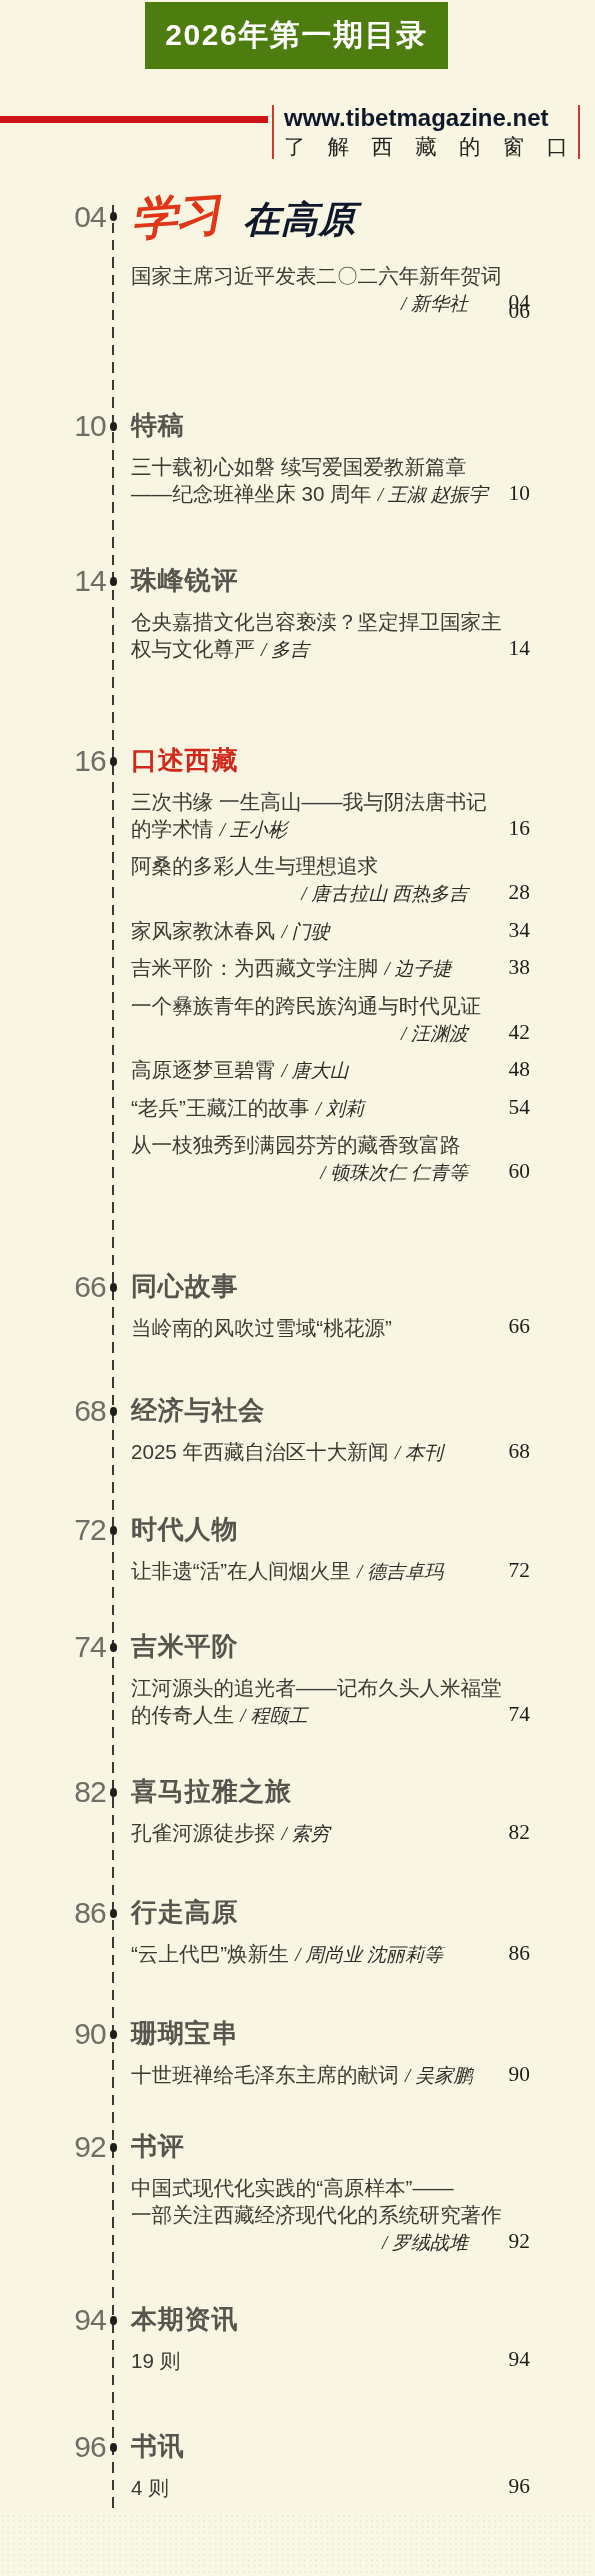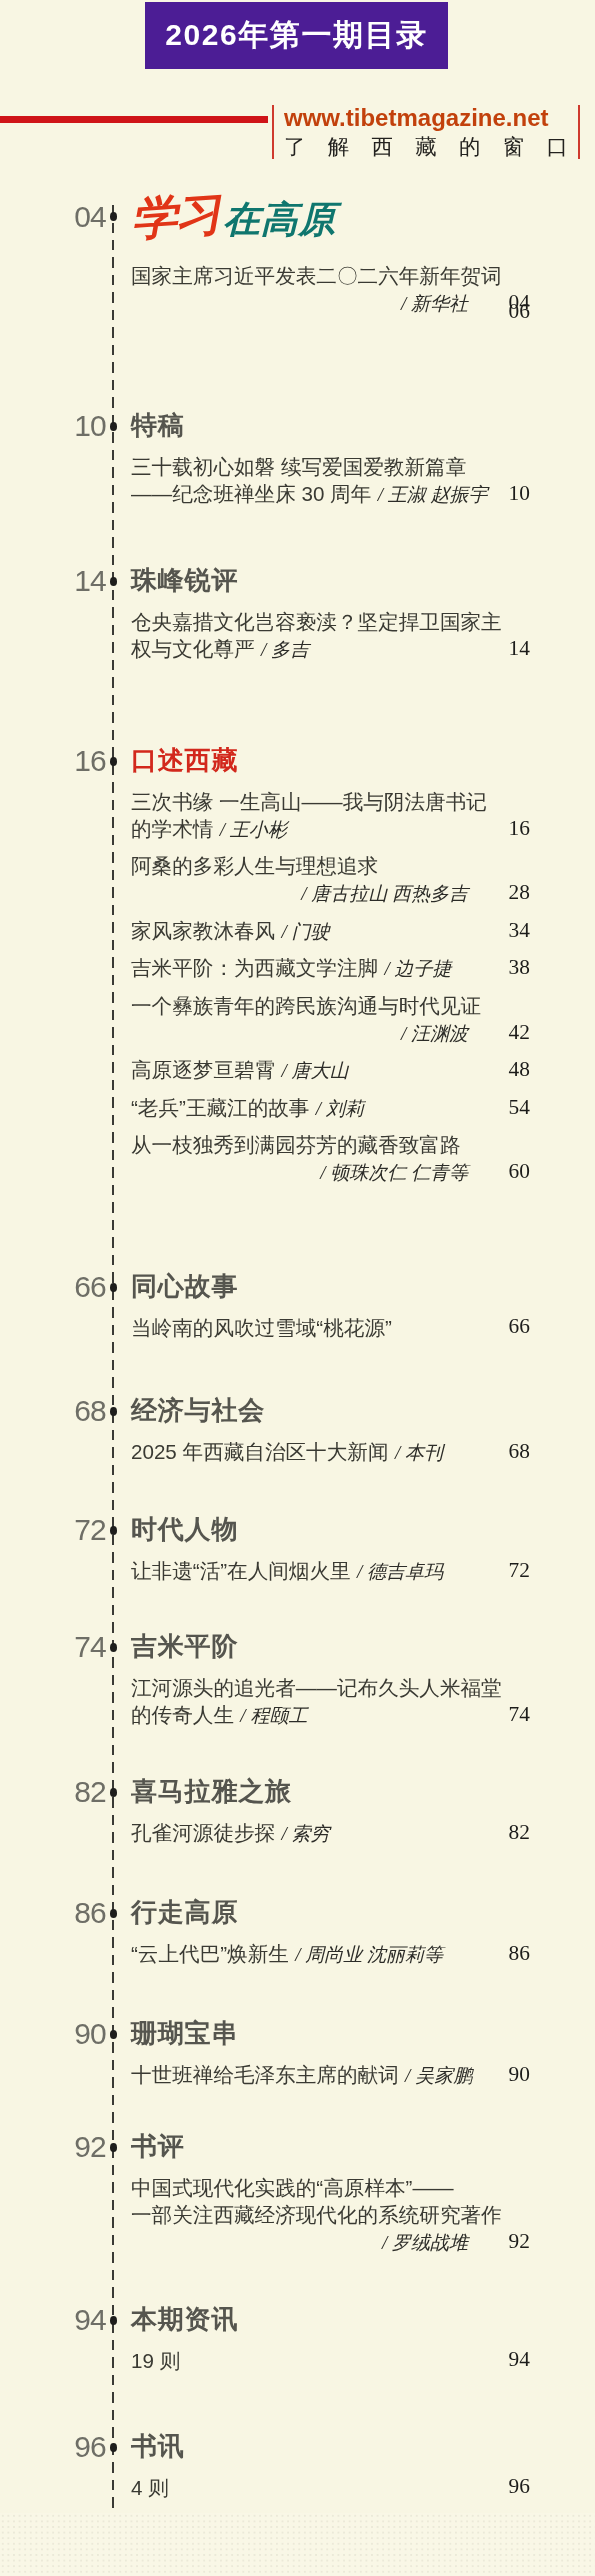--- a/index.html
+++ b/index.html
@@ -9,21 +9,21 @@
   
   .banner{position:absolute;left:145px;top:1.6px;width:303px;height:67px;
     display:flex;align-items:center;justify-content:center;}
   .banner-title{color:#ffffff;font-size:30px;font-weight:bold;letter-spacing:1.6px;white-space:nowrap;}
   .red-rule{position:absolute;left:0;top:116px;width:268px;height:7.1px;}
   .site-block{position:absolute;left:272px;top:105px;width:308px;height:54px;
     display:flex;flex-direction:column;justify-content:space-between;padding:0;box-sizing:border-box;}
   .site-bar{position:absolute;top:0;width:2.4px;height:54px;}
   .site-bar.left{left:0;}
   .site-bar.right{right:0;}
-  .site-url{margin:0 12px;font-size:24px;font-weight:bold;color:#c2410c;line-height:25.4px;
+  .site-url{margin:0 12px;font-size:24px;font-weight:bold;color:#0f172a;line-height:25.4px;
     letter-spacing:0px;white-space:nowrap;}
   .site-tagline{margin:1.6px 12px 0 12px;font-size:21.4px;color:#23221f;display:flex;
     justify-content:space-between;line-height:24px;}
 
   
   .timeline{position:absolute;left:112px;top:205px;width:2.4px;height:2308px;
     background:repeating-linear-gradient(180deg,#3a3a35 0 10.3px,transparent 10.3px 17.5px);}
 
   
   .sections-layer{position:absolute;left:131px;top:0;width:399px;}
@@ -32,21 +32,21 @@
   .sec-head.logo{line-height:52px;margin-bottom:12.7px;}
   .sec-num{position:absolute;left:-62px;top:1.6px;width:37px;text-align:right;
     font-size:30px;font-weight:500;color:#6e6e66;letter-spacing:-0.8px;line-height:32px;}
   .sec-head.logo .sec-num{top:11px;}
   .sec-dot{position:absolute;left:-21.4px;top:14.3px;width:7.1px;height:8.7px;border-radius:50%;background:#1e1e1c;}
   .sec-head.logo .sec-dot{top:22px;}
   .sec-title{margin:0;font-size:26px;font-weight:bold;color:#55554e;letter-spacing:0.8px;}
   .sec-title.red{color:#d2281c;}
   .logo-script{color:#e13517;font-size:46px;font-weight:bold;font-style:italic;
     letter-spacing:-2.4px;display:inline-block;transform:rotate(-4deg);margin-right:4.8px;}
-  .logo-rest{color:#0f766e;font-size:37px;font-weight:bold;font-style:italic;letter-spacing:0.8px;}
+  .logo-rest{color:#0f172a;font-size:37px;font-weight:bold;font-style:italic;letter-spacing:0.8px;margin-left:20px;}
 
   
   .article{position:relative;padding-right:51px;margin-bottom:9.5px;
     font-size:20.6px;line-height:27px;color:#3a3a33;}
   .art-line{white-space:nowrap;}
   .author{font-family:"Liberation Serif",serif;font-style:italic;font-size:19px;
     color:#2c2c28;margin-left:6.4px;white-space:nowrap;}
   .author-line{text-align:right;padding-right:11px;line-height:27px;}
   .art-page{position:absolute;right:0;bottom:0.8px;font-family:"Liberation Serif",serif;
     font-size:21.4px;color:#1c1c1a;}
@@ -55,21 +55,21 @@
   .texture{position:absolute;left:0;top:2513px;width:596px;height:63px;
     background-color:#f9f7e6;
     background-image:radial-gradient(#ebe9d8 1px,transparent 1px);
     background-size:5.6px 5.6px;}
 </style>
 </head>
 <body>
 
 <div class="page" style="background: rgb(248, 246, 227);">
 
-  <div class="banner" style="background: #4c1d95;">
+  <div class="banner" style="background: #4d7c0f;">
     <span class="banner-title">2026年第一期目录</span>
   </div>
 
   <div class="red-rule" style="background: rgb(207, 20, 24);"></div>
 
   <div class="site-block">
     <div class="site-bar left" style="background: rgb(207, 58, 46);"></div>
     <div class="site-bar right" style="background: rgb(207, 58, 46);"></div>
     <div class="site-url">www.tibetmagazine.net</div>
     <div class="site-tagline" id="tagline">

